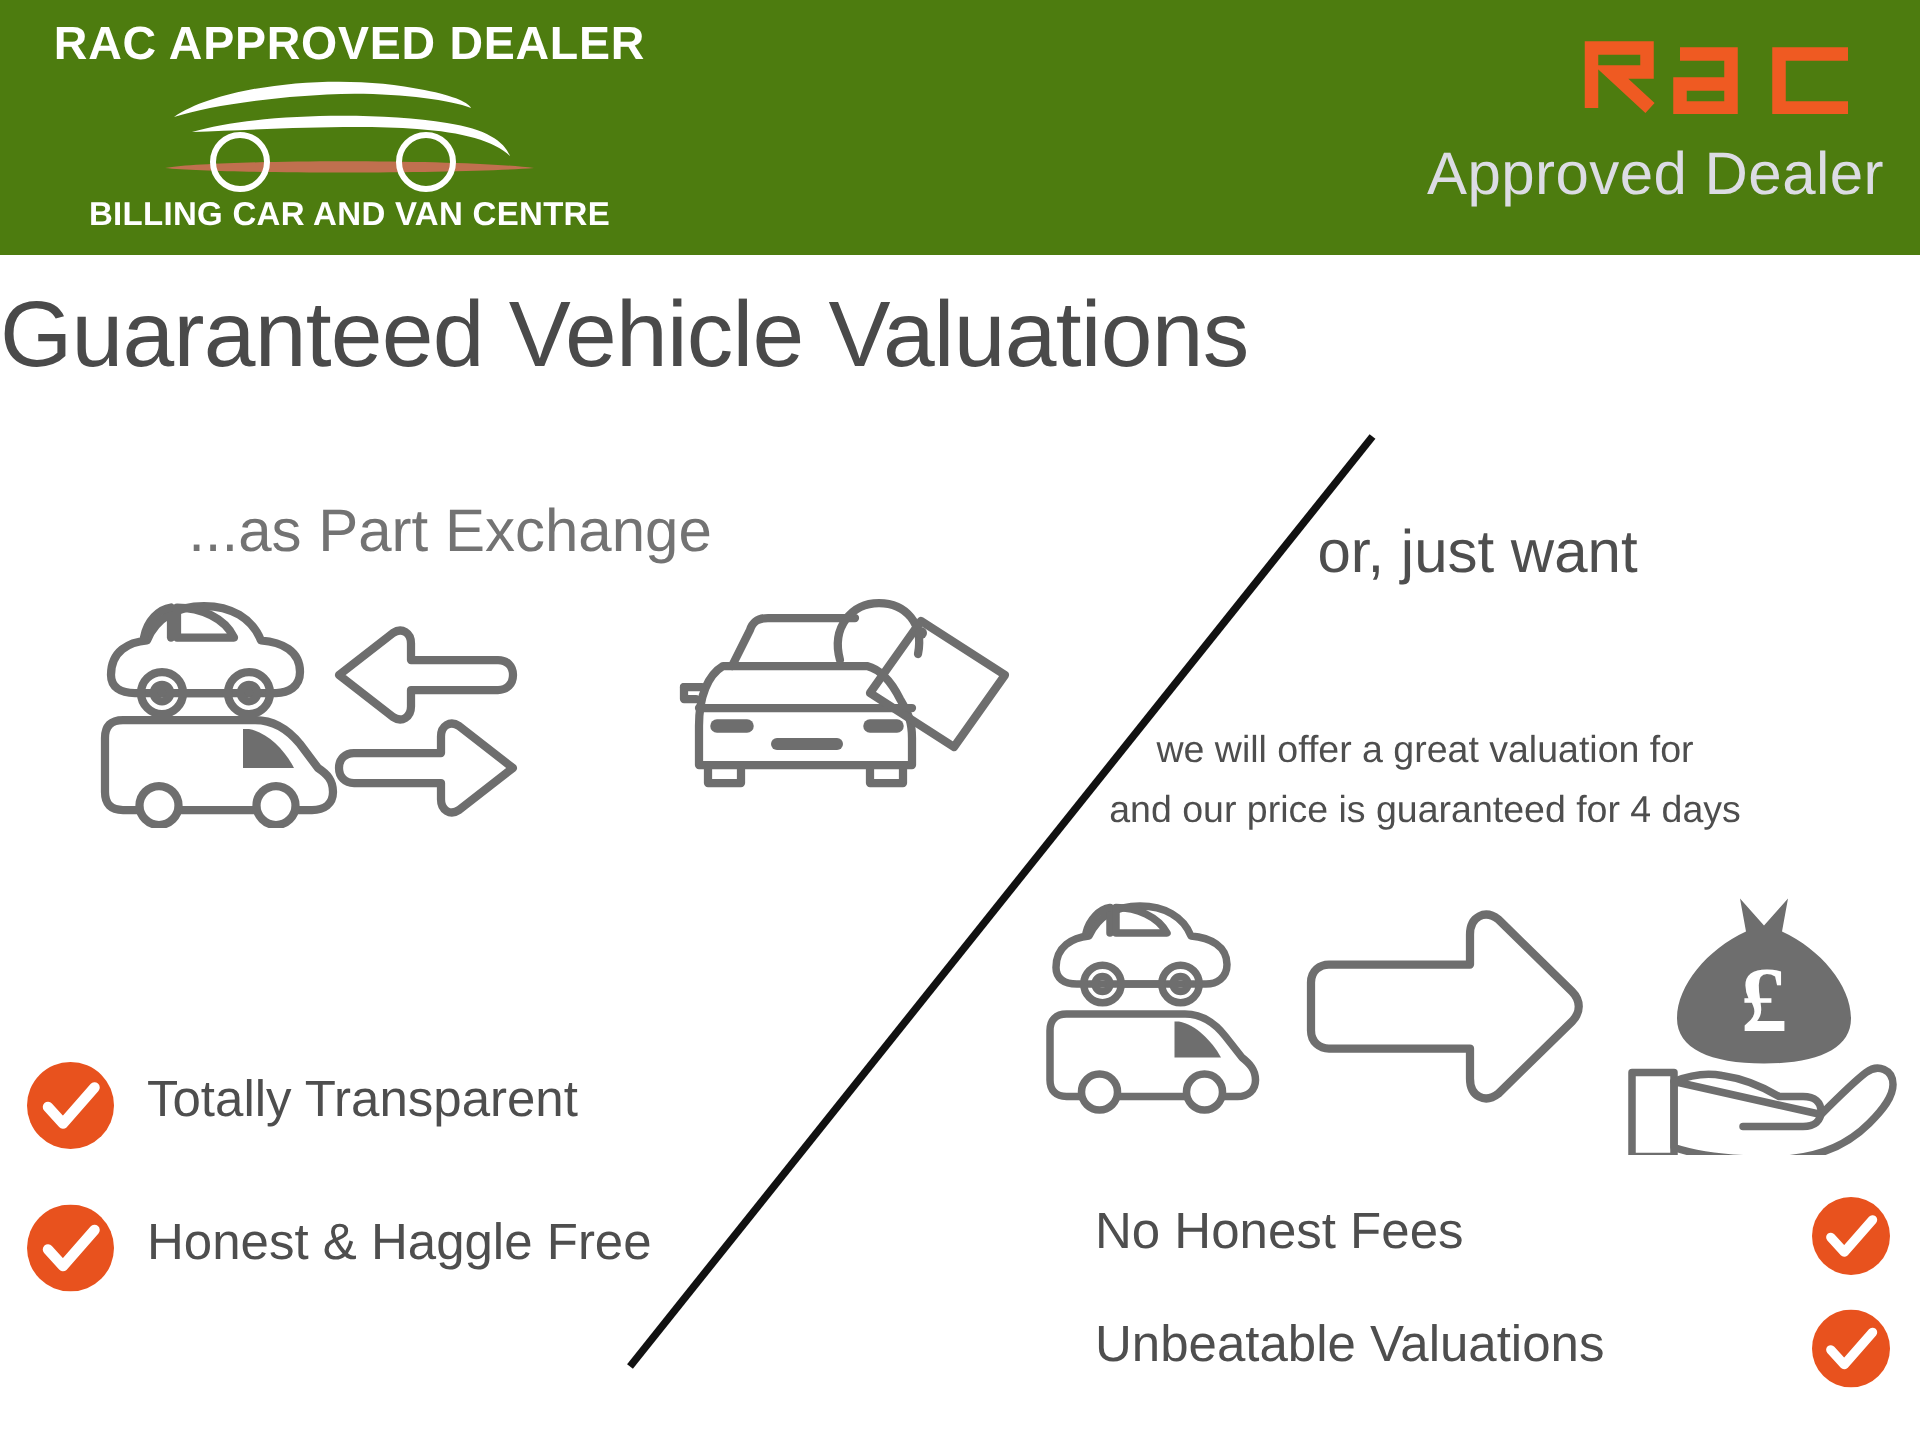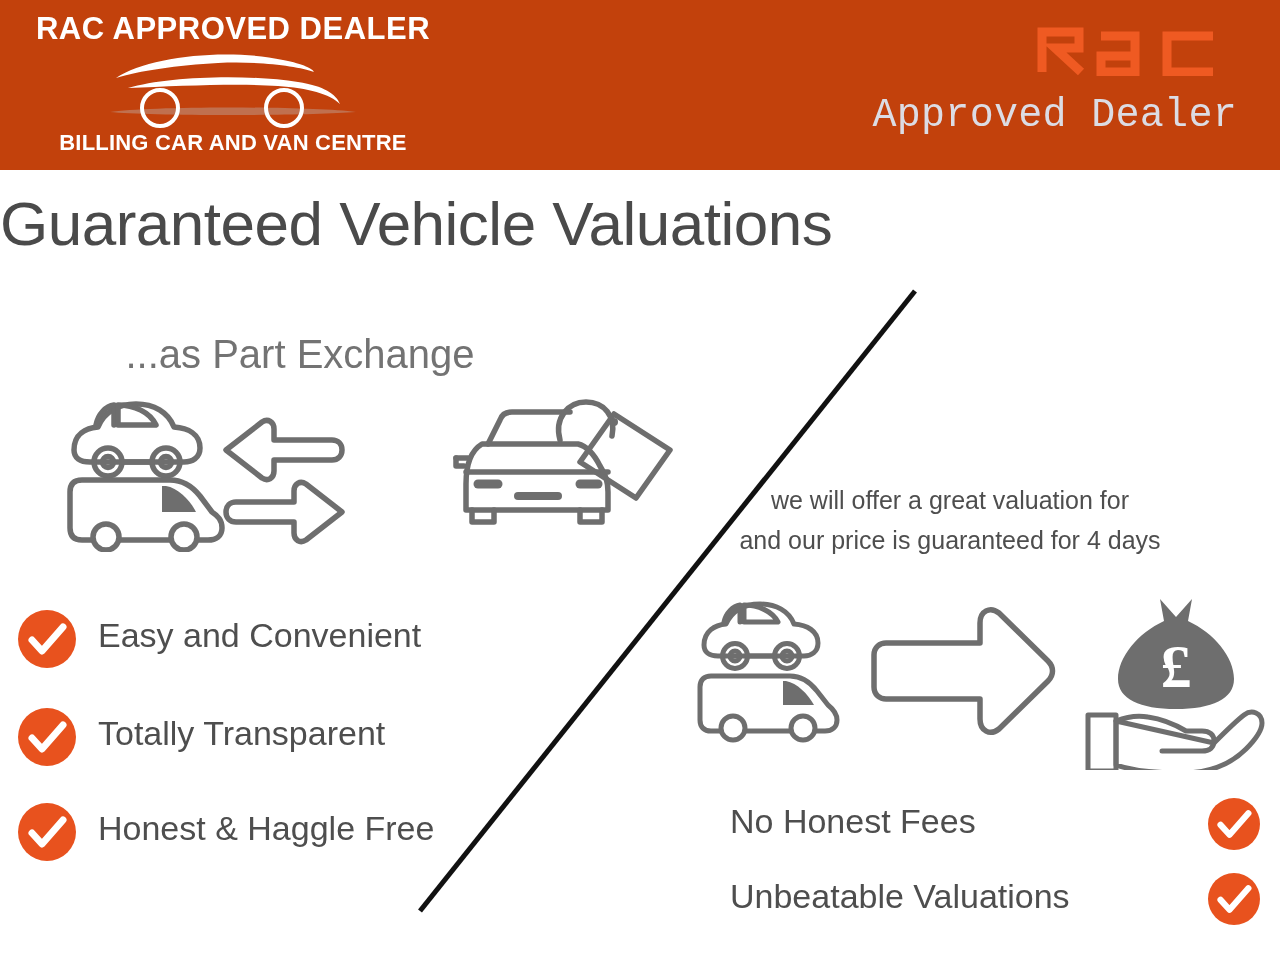--- a/index.html
+++ b/index.html
@@ -18,21 +18,21 @@
     background: #ffffff;
     overflow: hidden;
   }
 
   
   #header {
     position: absolute;
     left: 0; top: 0;
     width: 1280px;
     height: 170px;
-    background: #c2410c;
+    background: #4d7c0f;
   }
   #dealer-logo {
     position: absolute;
     left: 18px; top: 8px;
     width: 430px;
     height: 155px;
   }
   #dealer-logo-top-text {
     position: absolute;
     left: 0; top: 5px;
@@ -58,24 +58,23 @@
     text-align: center;
     color: #ffffff;
     font-size: 22px;
     font-weight: bold;
     letter-spacing: 0.2px;
     line-height: 1;
     white-space: nowrap;
   }
   #rac-badge {
     position: absolute;
-    right: 43px; top: 14px;
+    right: 24px; top: 14px;
     width: 380px;
     height: 140px;
-    font-family: Liberation Mono, monospace;
   }
   #rac-wordmark {
     position: absolute;
     right: 12px; top: 0px;
     width: 190px;
     height: 62px;
   }
   #rac-approved-dealer {
     position: absolute;
     right: 0px; top: 82px;
@@ -325,27 +324,20 @@
           <path d="M522 118 L522 130 L544 130 L544 118"></path>
 
           <path d="M502 48 C496 26 510 10 528 10 C546 10 558 24 554 44"></path>
 
           <path d="M556 22 L612 58 L578 106 L522 70 Z"></path>
           <circle cx="556" cy="30" r="4" fill="#6e6e6e" stroke="none"></circle>
         </g>
       </g>
     </svg>
 
-    <div class="bullet-row-left" style="top:310px;">
-      <svg class="bullet-check" viewBox="0 0 58 58">
-        <circle cx="29" cy="29" r="29" fill="#e8521e"></circle>
-        <path d="M14 30 L24 41 L45 17" fill="none" stroke="#ffffff" stroke-width="7" stroke-linecap="round" stroke-linejoin="round"></path>
-      </svg>
-      <div class="bullet-label-left">Easy and Convenient</div>
-    </div>
 
     <div class="bullet-row-left" style="top:408px;">
       <svg class="bullet-check" viewBox="0 0 58 58">
         <circle cx="29" cy="29" r="29" fill="#e8521e"></circle>
         <path d="M14 30 L24 41 L45 17" fill="none" stroke="#ffffff" stroke-width="7" stroke-linecap="round" stroke-linejoin="round"></path>
       </svg>
       <div class="bullet-label-left">Totally Transparent</div>
     </div>
 
     <div class="bullet-row-left" style="top:503px;">
@@ -353,20 +345,21 @@
         <circle cx="29" cy="29" r="29" fill="#e8521e"></circle>
         <path d="M14 30 L24 41 L45 17" fill="none" stroke="#ffffff" stroke-width="7" stroke-linecap="round" stroke-linejoin="round"></path>
       </svg>
       <div class="bullet-label-left">Honest &amp; Haggle Free</div>
     </div>
   </div>
 
   <div id="right-panel">
 
     <div id="right-heading">
+      <span id="right-heading-line1">or, just want</span>
     </div>
 
     <div id="right-subtext">
       <span>we will offer a great valuation for</span>
       <span>and our price is guaranteed for 4 days</span>
     </div>
 
     <svg id="right-icon-row" viewBox="0 0 590 175">
       <g fill="none" stroke="#6e6e6e" stroke-width="5" stroke-linecap="round" stroke-linejoin="round">
 

